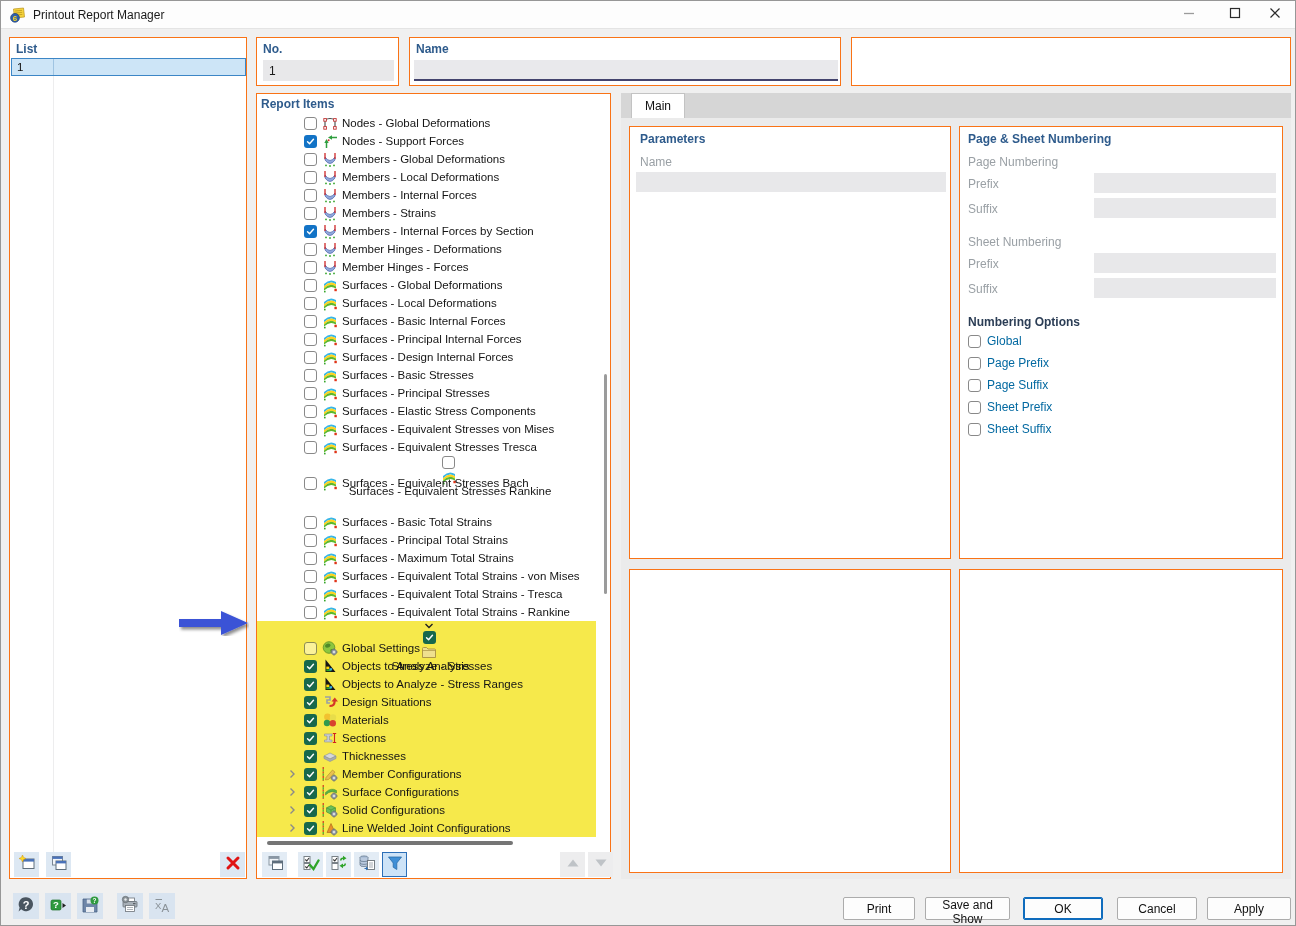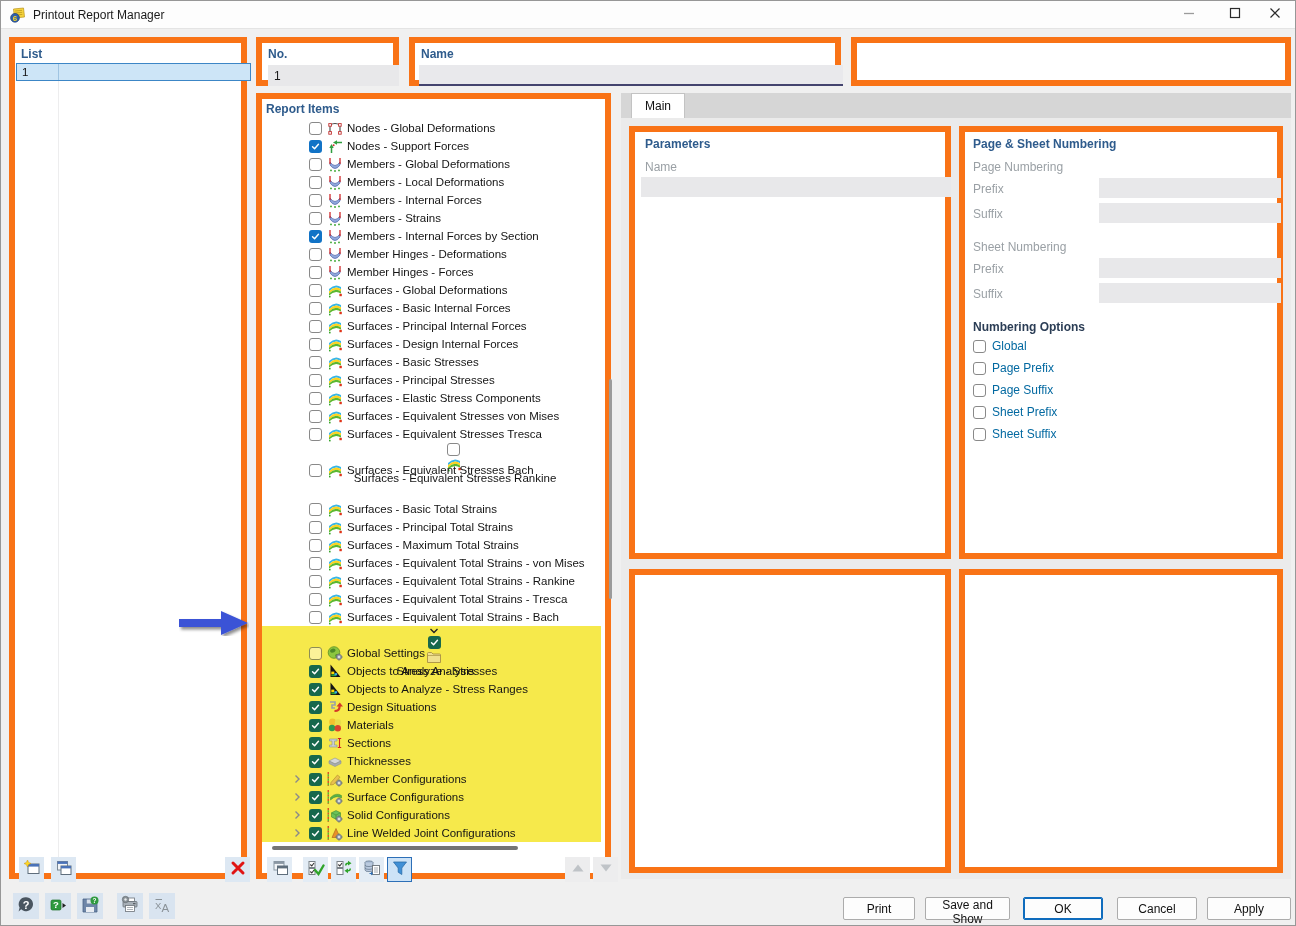--- a/index.html
+++ b/index.html
@@ -11,21 +11,21 @@
   
   .titlebar { position:absolute; left:0; top:0; width:100%; height:28px;
               background:#fdfdfd; border-bottom:1px solid #e4e4e4; }
   .app-icon { position:absolute; left:8px; top:5px; width:18px; height:18px; }
   .win-title { position:absolute; left:32px; top:7px; font-size:12px; color:#1a1a1a; }
   .win-btn { position:absolute; top:0; width:44px; height:27px; display:flex;
              align-items:center; justify-content:center; background:transparent; border:none; }
   #btn-min { left:1166px; } #btn-max { left:1212px; } #btn-close { left:1252px; }
 
   
-  .panel { position:absolute; background:#ffffff; border:6px solid #f97316; }
+  .panel { position:absolute; background:#ffffff; border:1px solid #f97316; }
   .panel-hd { position:absolute; font-size:12px; font-weight:bold; color:#2E5B8C; white-space:nowrap; }
   .gray-lbl { position:absolute; font-size:12px; color:#9aa0a5; white-space:nowrap; }
   .dark-lbl { position:absolute; font-size:12px; font-weight:bold; color:#2b3d55; white-space:nowrap; }
   .ghost-input { position:absolute; background:#e8e8ea; border:none; font-size:12px;
                  color:#1a1a1a; padding:0 6px; font-family:"Liberation Sans",sans-serif; }
 
   
   #list-panel { left:8px; top:36px; width:238px; height:842px; }
   #list-row { position:absolute; left:1px; top:20px; width:235px; height:18px;
               background:#cde5f7; border:1px solid #3c86c6; display:flex; align-items:center; }
@@ -334,20 +334,35 @@
           </span>
           <span class="slot">
             <span class="icon16"><svg viewBox="0 0 16 16">
                 <path d="M2 7 Q8 1 14 5 L14 7.2 Q8 3.2 2 9.2 Z" fill="#38b6e8"></path>
                 <path d="M2 9.2 Q8 3.2 14 7.2 L14 9.4 Q8 5.4 2 11.4 Z" fill="#ffd31e"></path>
                 <path d="M2 11.4 Q8 5.4 14 9.4 L14 11.6 Q8 7.6 2 13.6 Z" fill="#5cb82e"></path>
                 <rect x="12.4" y="11.8" width="2.4" height="2.4" fill="#e03318"></rect>
                 <rect x="2" y="13.8" width="1.6" height="1.6" fill="#35a42a"></rect>
               </svg></span>
           </span>
+          <span class="t-label">Surfaces - Local Deformations</span>
+        </div>
+        <div class="trow" style="padding-left: 44px;">
+          <span class="slot">
+            <span class="cb un"></span>
+          </span>
+          <span class="slot">
+            <span class="icon16"><svg viewBox="0 0 16 16">
+                <path d="M2 7 Q8 1 14 5 L14 7.2 Q8 3.2 2 9.2 Z" fill="#38b6e8"></path>
+                <path d="M2 9.2 Q8 3.2 14 7.2 L14 9.4 Q8 5.4 2 11.4 Z" fill="#ffd31e"></path>
+                <path d="M2 11.4 Q8 5.4 14 9.4 L14 11.6 Q8 7.6 2 13.6 Z" fill="#5cb82e"></path>
+                <rect x="12.4" y="11.8" width="2.4" height="2.4" fill="#e03318"></rect>
+                <rect x="2" y="13.8" width="1.6" height="1.6" fill="#35a42a"></rect>
+              </svg></span>
+          </span>
           <span class="t-label">Surfaces - Basic Internal Forces</span>
         </div>
         <div class="trow" style="padding-left: 44px;">
           <span class="slot">
             <span class="cb un"></span>
           </span>
           <span class="slot">
             <span class="icon16"><svg viewBox="0 0 16 16">
                 <path d="M2 7 Q8 1 14 5 L14 7.2 Q8 3.2 2 9.2 Z" fill="#38b6e8"></path>
                 <path d="M2 9.2 Q8 3.2 14 7.2 L14 9.4 Q8 5.4 2 11.4 Z" fill="#ffd31e"></path>
@@ -544,51 +559,36 @@
           </span>
           <span class="slot">
             <span class="icon16"><svg viewBox="0 0 16 16">
                 <path d="M2 7 Q8 1 14 5 L14 7.2 Q8 3.2 2 9.2 Z" fill="#38b6e8"></path>
                 <path d="M2 9.2 Q8 3.2 14 7.2 L14 9.4 Q8 5.4 2 11.4 Z" fill="#ffd31e"></path>
                 <path d="M2 11.4 Q8 5.4 14 9.4 L14 11.6 Q8 7.6 2 13.6 Z" fill="#5cb82e"></path>
                 <rect x="12.4" y="11.8" width="2.4" height="2.4" fill="#e03318"></rect>
                 <rect x="2" y="13.8" width="1.6" height="1.6" fill="#35a42a"></rect>
               </svg></span>
           </span>
+          <span class="t-label">Surfaces - Equivalent Total Strains - Tresca</span>
+        </div>
+        <div class="trow" style="padding-left: 44px;">
+          <span class="slot">
+            <span class="cb un"></span>
+          </span>
+          <span class="slot">
+            <span class="icon16"><svg viewBox="0 0 16 16">
+                <path d="M2 7 Q8 1 14 5 L14 7.2 Q8 3.2 2 9.2 Z" fill="#38b6e8"></path>
+                <path d="M2 9.2 Q8 3.2 14 7.2 L14 9.4 Q8 5.4 2 11.4 Z" fill="#ffd31e"></path>
+                <path d="M2 11.4 Q8 5.4 14 9.4 L14 11.6 Q8 7.6 2 13.6 Z" fill="#5cb82e"></path>
+                <rect x="12.4" y="11.8" width="2.4" height="2.4" fill="#e03318"></rect>
+                <rect x="2" y="13.8" width="1.6" height="1.6" fill="#35a42a"></rect>
+              </svg></span>
+          </span>
           <span class="t-label">Surfaces - Equivalent Total Strains - Rankine</span>
-        </div>
-        <div class="trow" style="padding-left: 44px;">
-          <span class="slot">
-            <span class="cb un"></span>
-          </span>
-          <span class="slot">
-            <span class="icon16"><svg viewBox="0 0 16 16">
-                <path d="M2 7 Q8 1 14 5 L14 7.2 Q8 3.2 2 9.2 Z" fill="#38b6e8"></path>
-                <path d="M2 9.2 Q8 3.2 14 7.2 L14 9.4 Q8 5.4 2 11.4 Z" fill="#ffd31e"></path>
-                <path d="M2 11.4 Q8 5.4 14 9.4 L14 11.6 Q8 7.6 2 13.6 Z" fill="#5cb82e"></path>
-                <rect x="12.4" y="11.8" width="2.4" height="2.4" fill="#e03318"></rect>
-                <rect x="2" y="13.8" width="1.6" height="1.6" fill="#35a42a"></rect>
-              </svg></span>
-          </span>
-          <span class="t-label">Surfaces - Equivalent Total Strains - Tresca</span>
-        </div>
-        <div class="trow" style="padding-left: 44px;">
-          <span class="slot">
-            <span class="cb un"></span>
-          </span>
-          <span class="slot">
-            <span class="icon16"><svg viewBox="0 0 16 16">
-                <path d="M2 7 Q8 1 14 5 L14 7.2 Q8 3.2 2 9.2 Z" fill="#38b6e8"></path>
-                <path d="M2 9.2 Q8 3.2 14 7.2 L14 9.4 Q8 5.4 2 11.4 Z" fill="#ffd31e"></path>
-                <path d="M2 11.4 Q8 5.4 14 9.4 L14 11.6 Q8 7.6 2 13.6 Z" fill="#5cb82e"></path>
-                <rect x="12.4" y="11.8" width="2.4" height="2.4" fill="#e03318"></rect>
-                <rect x="2" y="13.8" width="1.6" height="1.6" fill="#35a42a"></rect>
-              </svg></span>
-          </span>
-          <span class="t-label">Surfaces - Equivalent Total Strains - Bach</span>
         </div>
         <div class="trow hl" style="padding-left: 5px; flex-direction: column;">
           <span class="slot">
             <svg viewBox="0 0 10 10" width="10" height="10">
               <path d="M1.5 3 L5 6.5 L8.5 3" stroke="#222222" stroke-width="1.4" fill="none"></path>
             </svg>
           </span>
           <span class="slot">
             <span class="cb green">
               <svg viewBox="0 0 13 13">

